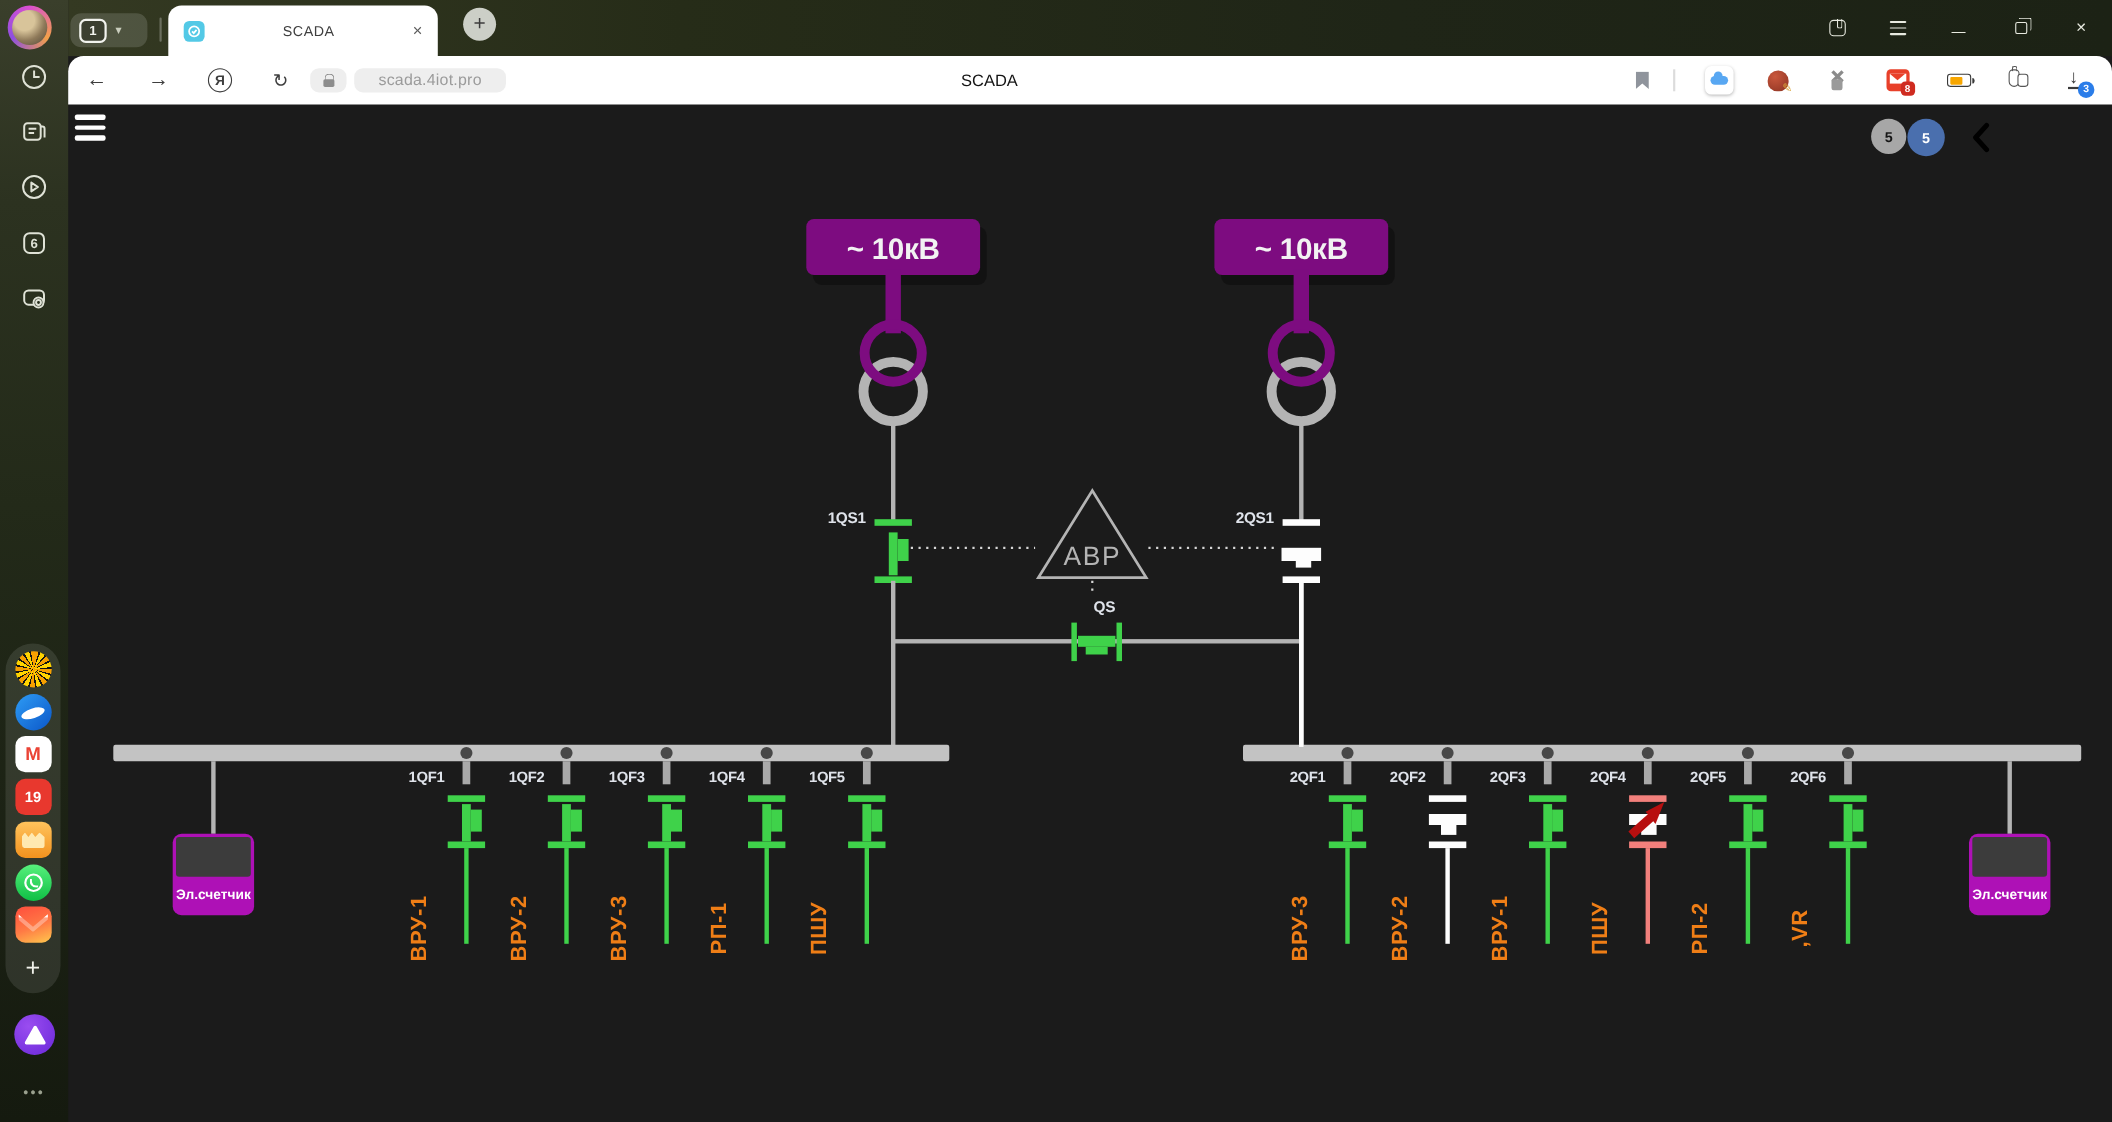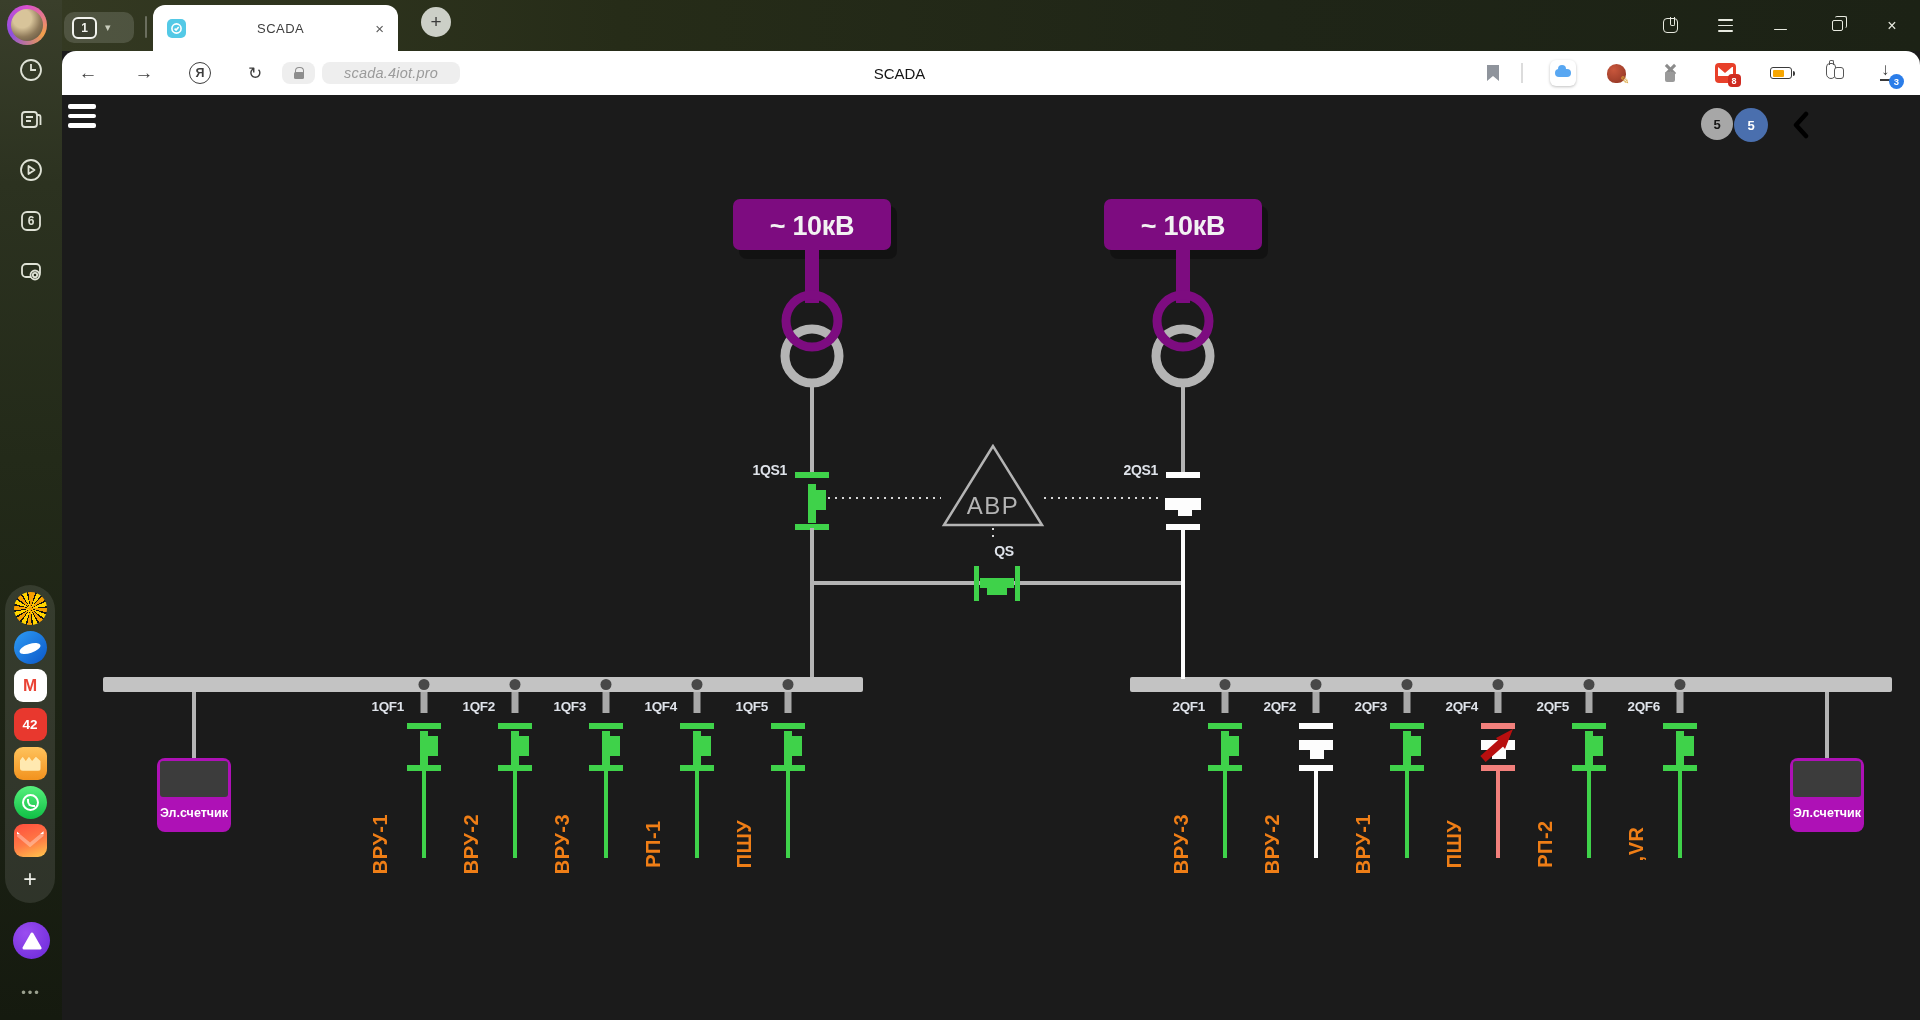--- a/index.html
+++ b/index.html
@@ -45,21 +45,21 @@
   .wc-min{width:13px; height:1.8px; background:#e8eae0; border-radius:1px; margin-top:8px;}
   .wc-max{width:11px; height:11px; border:1.6px solid #e8eae0; border-radius:2px; position:relative;}
   .wc-max:before{content:""; position:absolute; left:2.5px; top:-5px; width:11px; height:11px; border:1.6px solid #e8eae0; border-left:none; border-bottom:none; border-radius:2px;}
   .wc-x{font-size:16px;}
 
   
   .tbtn { position:absolute; top:0; height:44px; display:flex; align-items:center; justify-content:center;
           color:#3e3e3e; font-size:19px; width:36px;}
   .ya-circle { width:22px; height:22px; border:1.6px solid #3e3e3e; border-radius:50%; font-size:12.5px; font-weight:bold;
                display:flex; align-items:center; justify-content:center; color:#3e3e3e;}
-  .pill { position:absolute; top:11px; height:22px; background:#eeeeee; border-radius:8px;font-style:italic; }
+  .pill { position:absolute; top:11px; height:22px; background:#eeeeee; border-radius:8px; }
   .lock-pill { left:220px; width:33px; display:flex; align-items:center; justify-content:center;}
   .lock-body { width:10px; height:7px; background:#8d8d8d; border-radius:1.5px; position:relative; margin-top:4px;}
   .lock-body:before { content:""; position:absolute; left:1.5px; top:-5px; width:7px; height:6px;
                       border:1.8px solid #8d8d8d; border-bottom:none; border-radius:4px 4px 0 0; }
   .url-pill { left:260px; width:138px; display:flex; align-items:center; justify-content:center;
               color:#9b9b9b; font-size:14.5px; letter-spacing:.2px;}
   .tb-title { position:absolute; left:700px; top:0; width:275px; height:44px; display:flex; align-items:center;
               justify-content:center; color:#141414; font-size:15px; }
 
   .tb-right { position:absolute; top:0; height:44px; display:flex; align-items:center; justify-content:center; }
@@ -174,21 +174,21 @@
       </svg>
   </div>
 
   <div class="sb-stack">
     <div class="app round a-sun"></div>
     <div class="app round a-blue"></div>
     <div class="app a-gmail">
         <span>M</span>
       </div>
     <div class="app a-cal">
-        <span>42</span>
+        <span>19</span>
       </div>
     <div class="app a-market"></div>
     <div class="app round a-wa">
         <span class="ph"></span>
       </div>
     <div class="app a-ymail"></div>
     <div class="app a-plus">
         <span>+</span>
       </div>
   </div>

